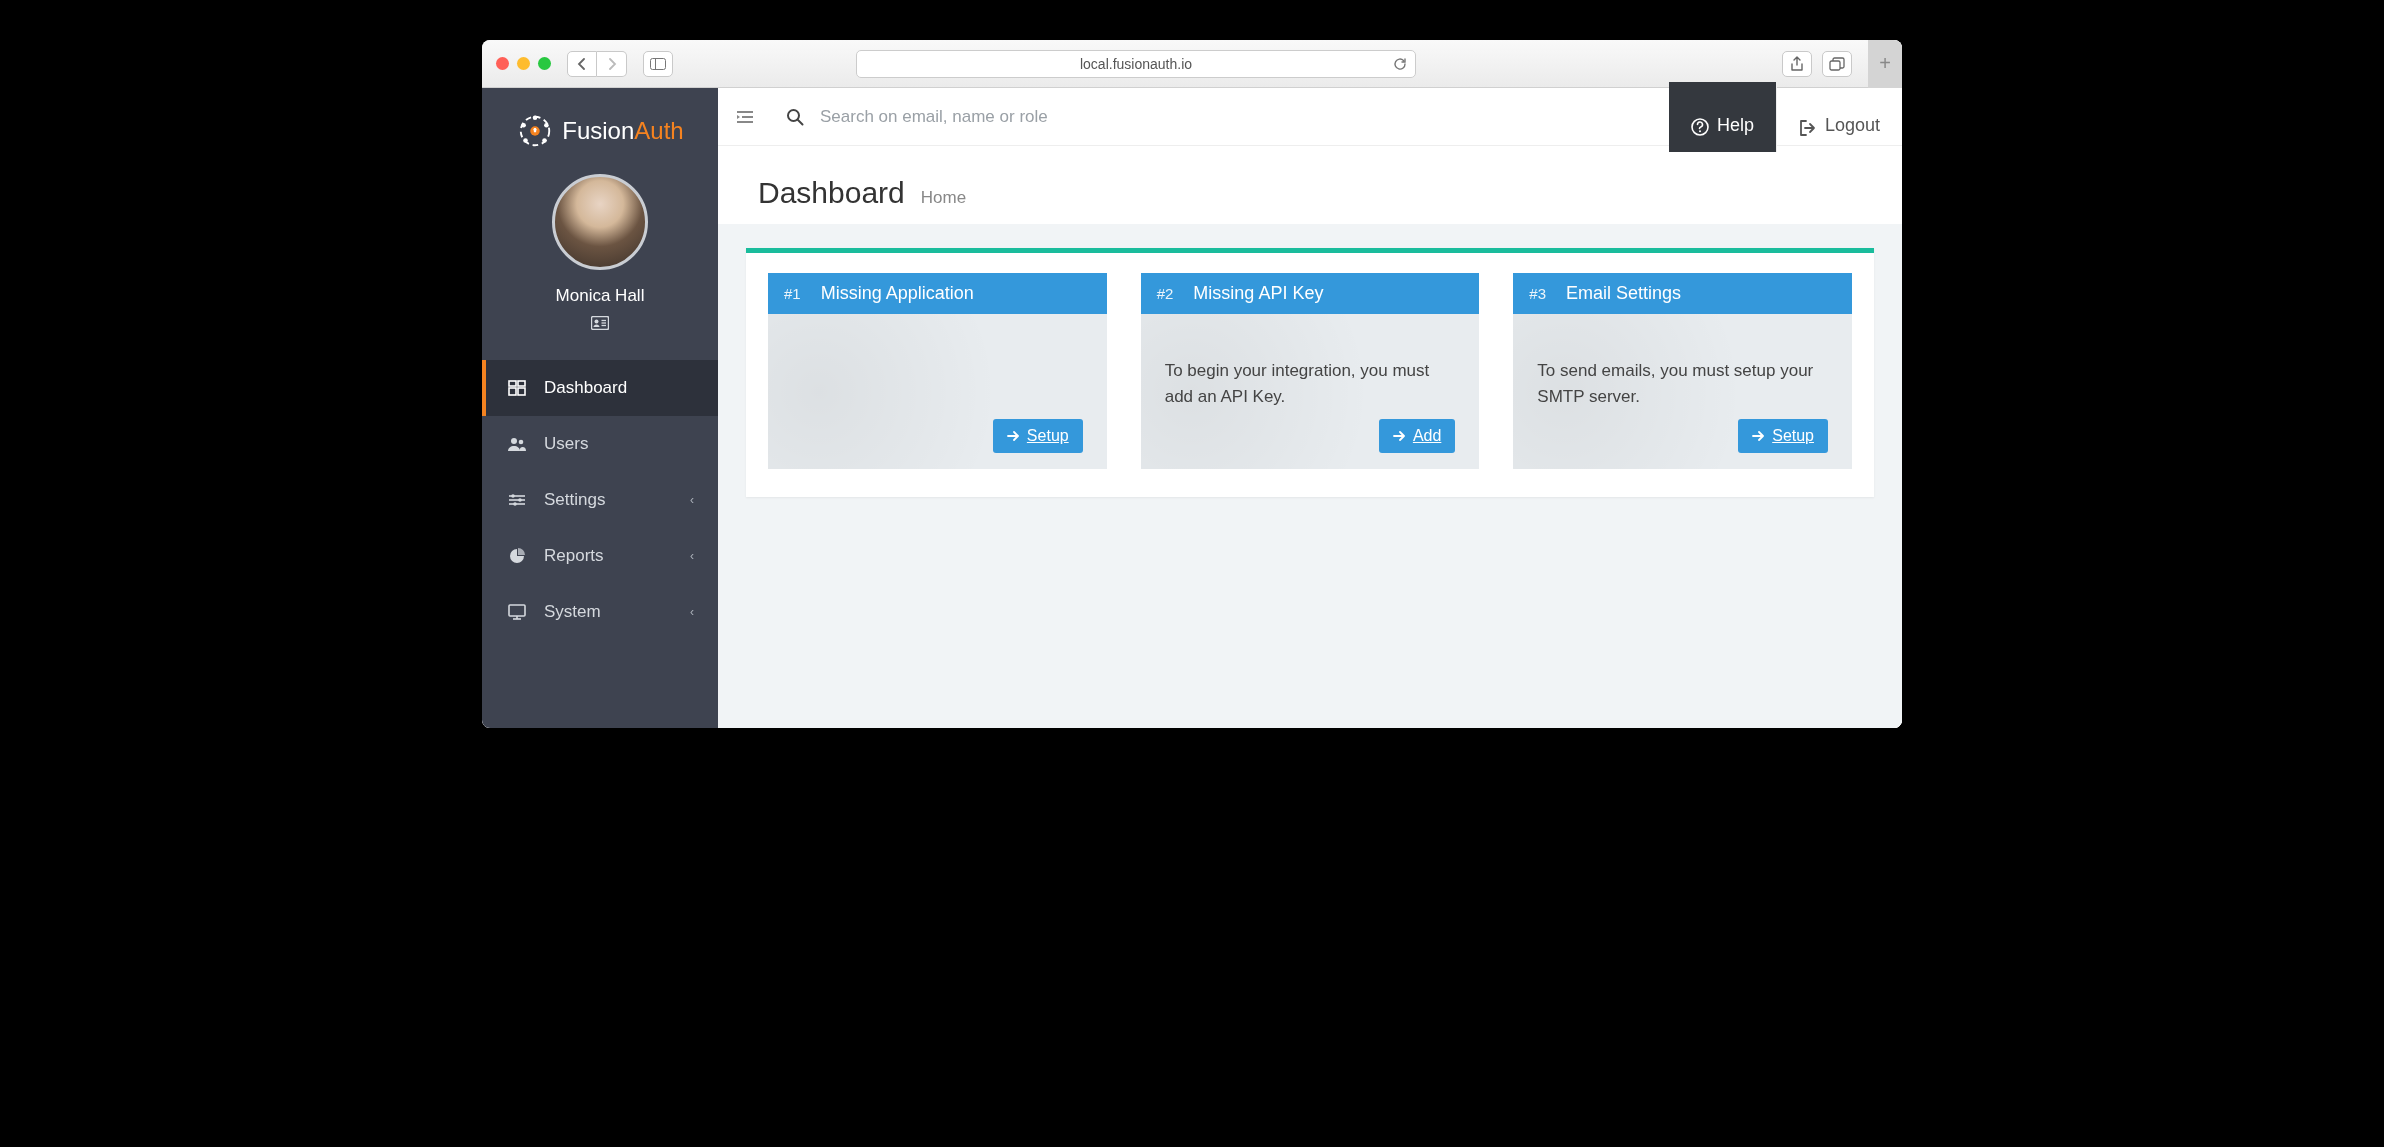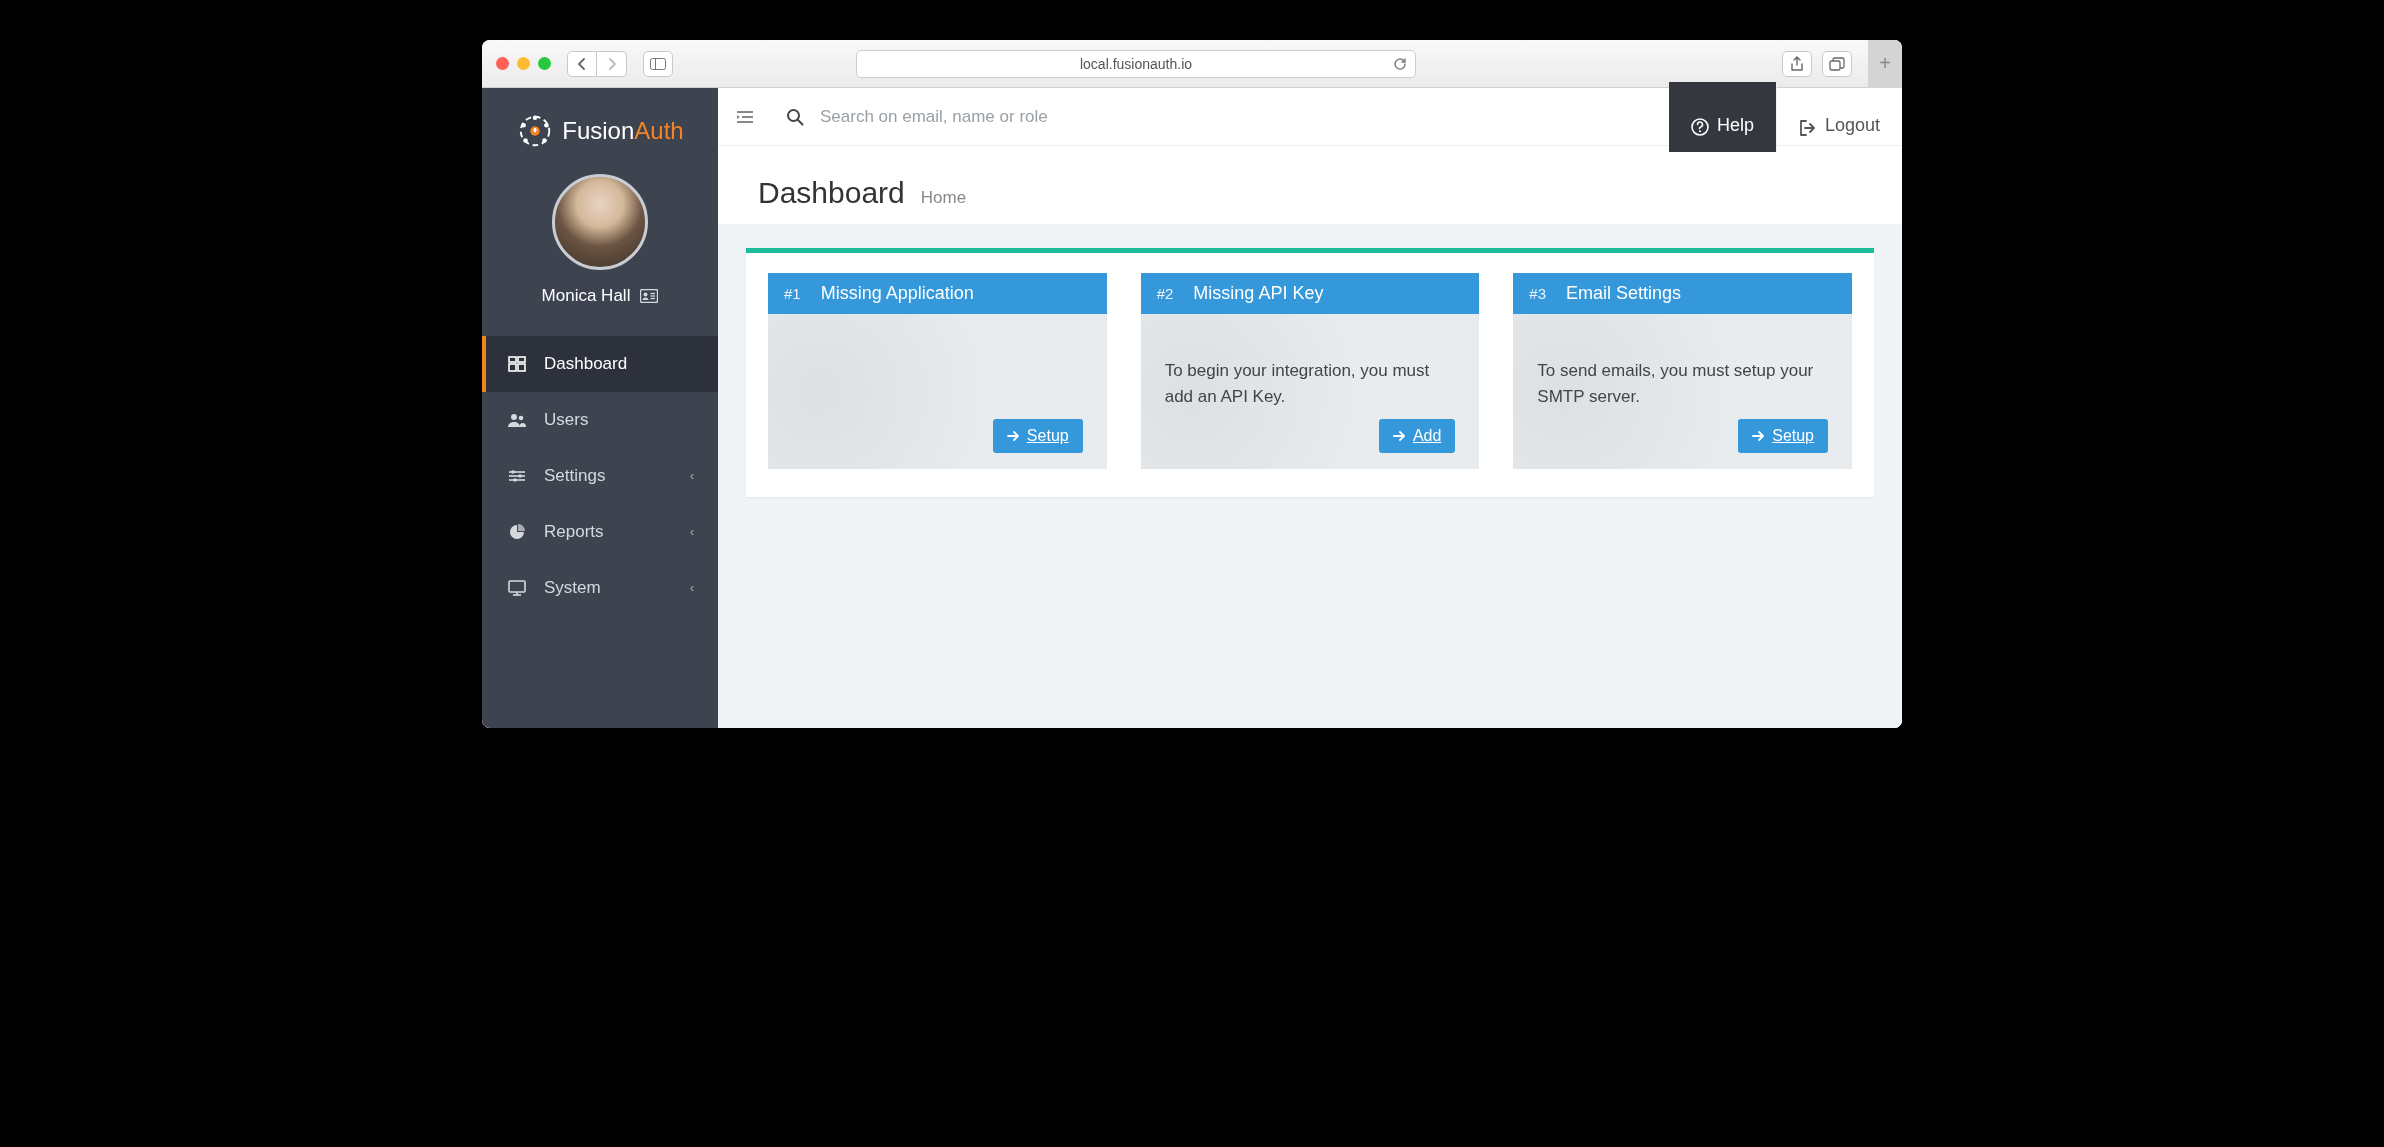--- a/index.html
+++ b/index.html
@@ -22,21 +22,21 @@
 .chrome-icon-btn { width: 30px; height:26px; background:#fff; border:1px solid #c9c9c9; border-radius:5px; display:flex; align-items:center; justify-content:center; color:#666;}
 .new-tab { width: 34px; height: 48px; background: #d4d4d4; display:flex; align-items:center; justify-content:center; color:#888; margin-right:-14px; margin-left:6px; font-size:20px; }
 .app { display: flex; height: 640px; background:#fff;}
 .sidebar { width: 236px; background: #3e4350; color: #d5d9de; display: flex; flex-direction: column; }
 .logo { display: flex; align-items: center; justify-content: center; padding: 24px 0 18px; gap: 8px;}
 .logo-mark { width: 38px; height: 38px; }
 .logo-text { font-size: 24px; font-weight: 500; color:#fff;}
 .logo-text .auth { color: #f58320; }
 .avatar-wrap { display:flex; flex-direction:column; align-items:center; margin-top: 6px;}
 .avatar { width: 96px; height: 96px; border-radius: 50%; border: 3px solid #c9cdd3; overflow: hidden; background: radial-gradient(circle at 50% 30%, #e8d4c4 0%, #d4b89a 30%, #6b5442 55%, #3a2f28 100%);}
-.user-line { display:flex; align-items:center; gap:10px; margin-top: 16px; color:#fff; font-size:17px;}
+.user-line { display:flex; align-items:center; gap:10px; margin-top: 16px; color:#fff; font-size:17px;flex-direction:column;}
 .user-line .card-icon { color:#d5d9de; font-size:16px;}
 .nav { margin-top: 30px; }
 .nav-item { display:flex; align-items:center; gap: 16px; padding: 18px 24px; font-size: 17px; color:#d5d9de; cursor:pointer; position:relative;}
 .nav-item .chev { margin-left:auto; font-size:12px; color:#aab0b9;}
 .nav-item.active { background: #2d313b; color:#fff;}
 .nav-item.active::before { content:""; position:absolute; left:0; top:0; bottom:0; width:4px; background:#f58320;}
 .nav-item .nicon { width:22px; display:flex; justify-content:center; font-size:17px;}
 .main { flex:1; background:#fff; display:flex; flex-direction:column;}
 .topbar { height: 58px; border-bottom: 1px solid #eee; display:flex; align-items:center;}
 .tb-toggle { width: 54px; display:flex; align-items:center; justify-content:center; color:#888;}

